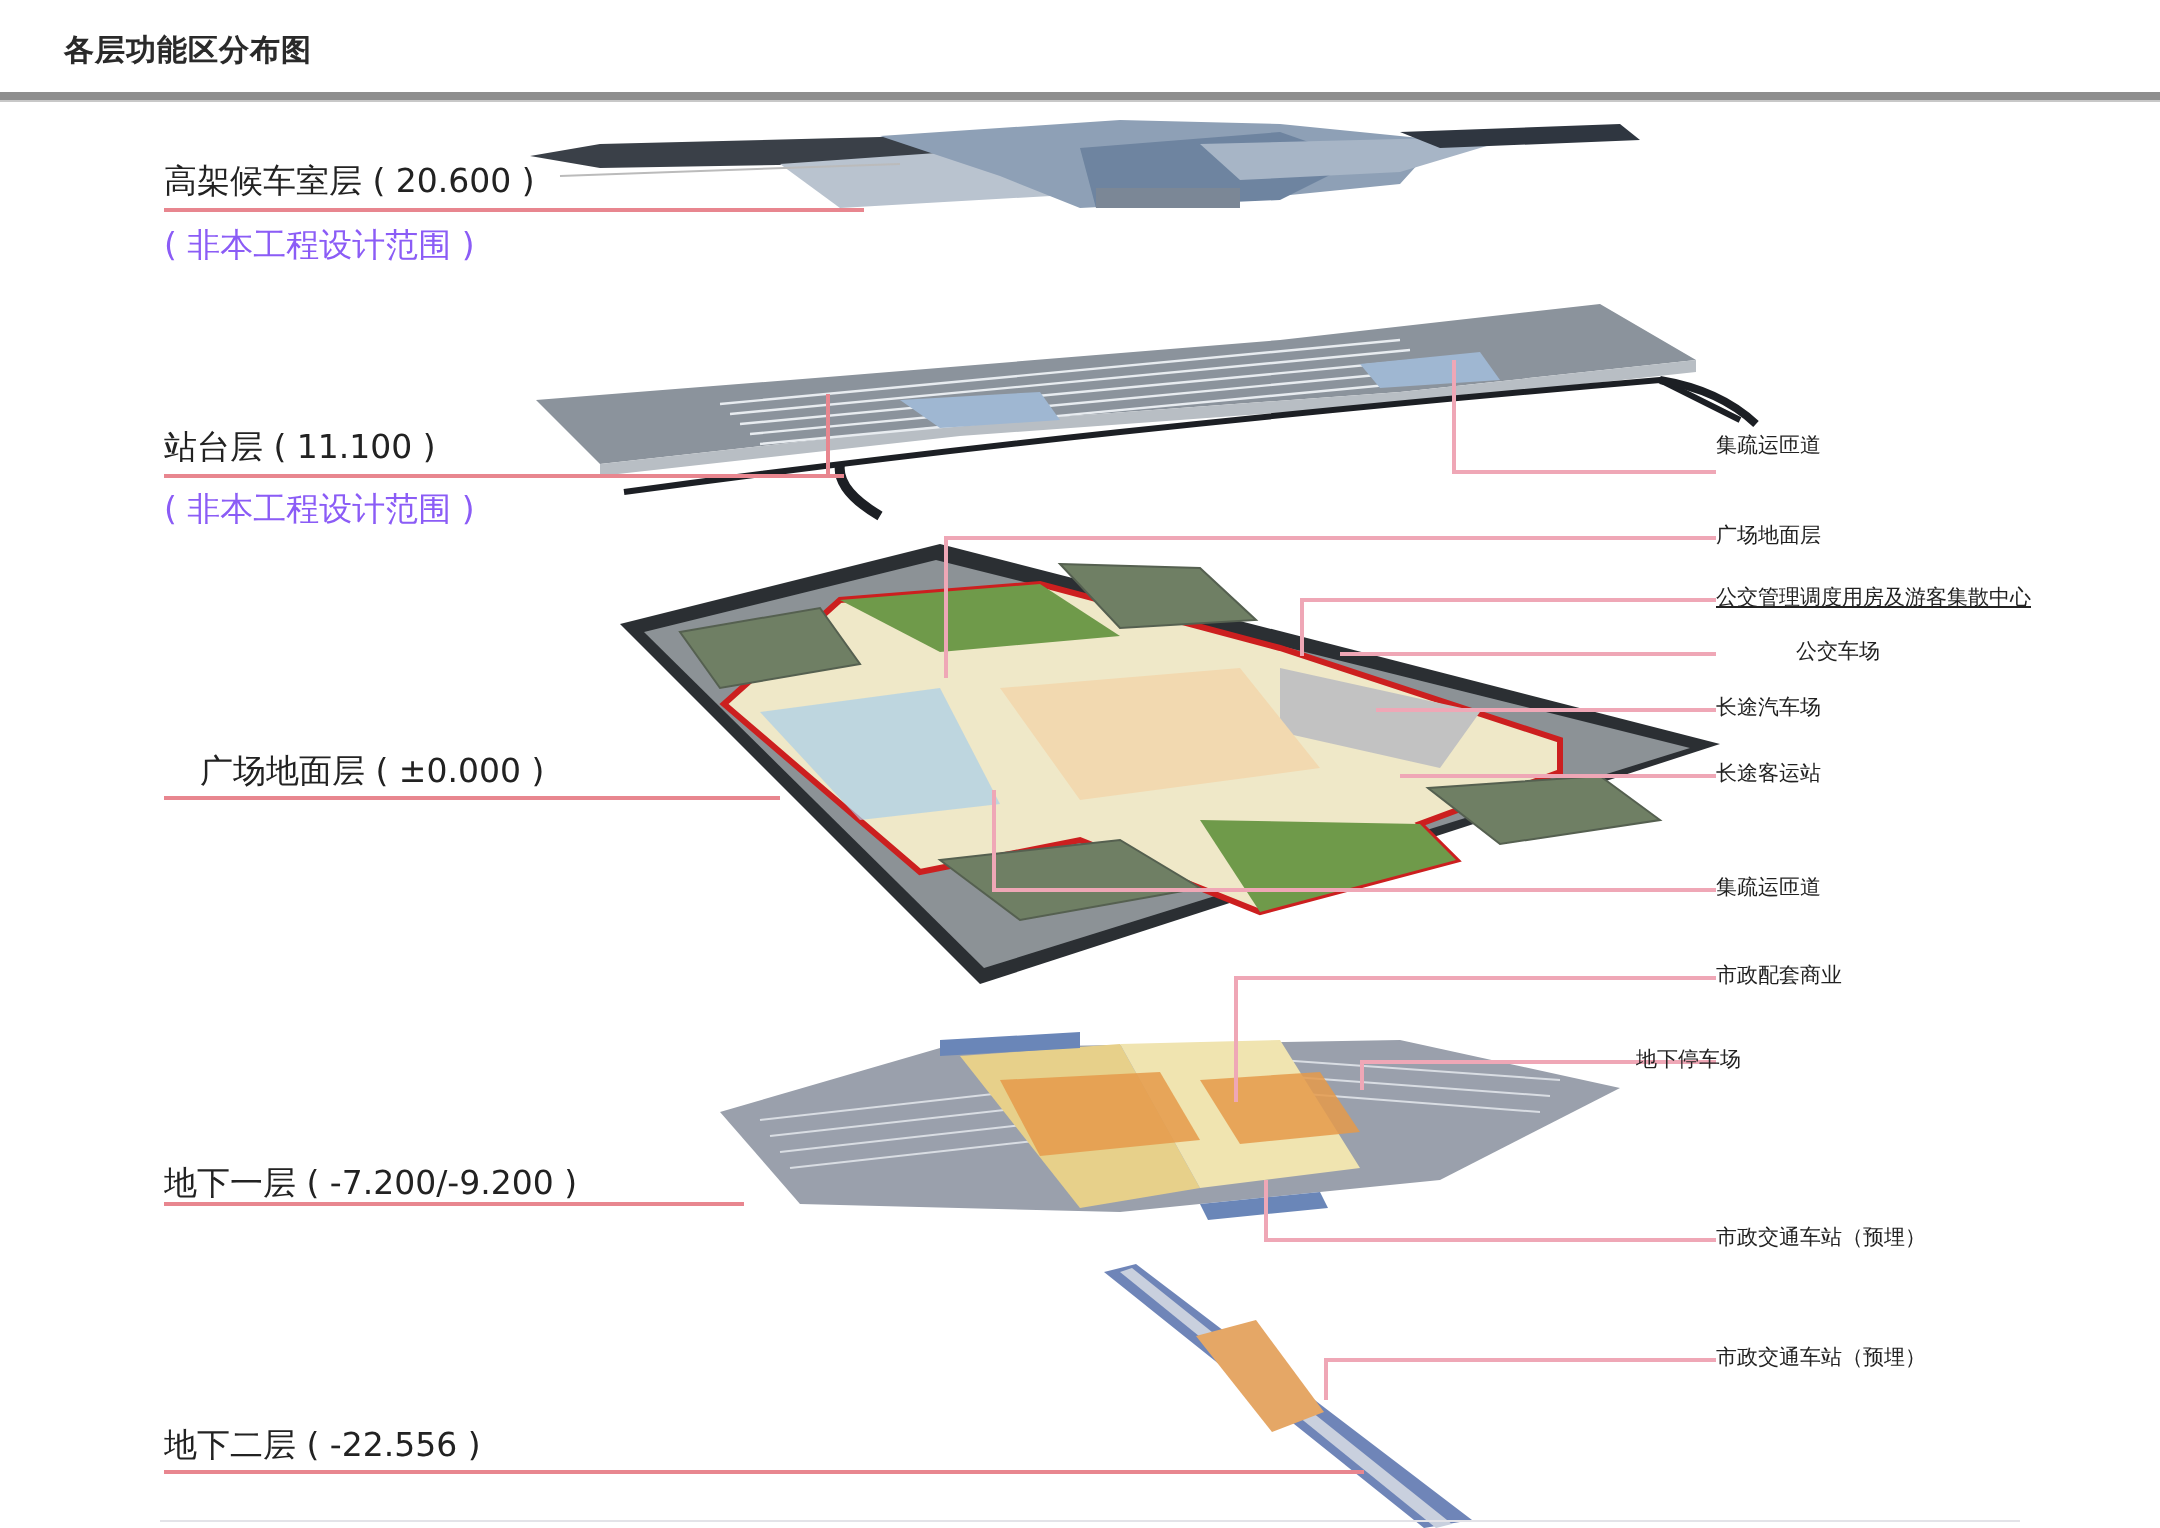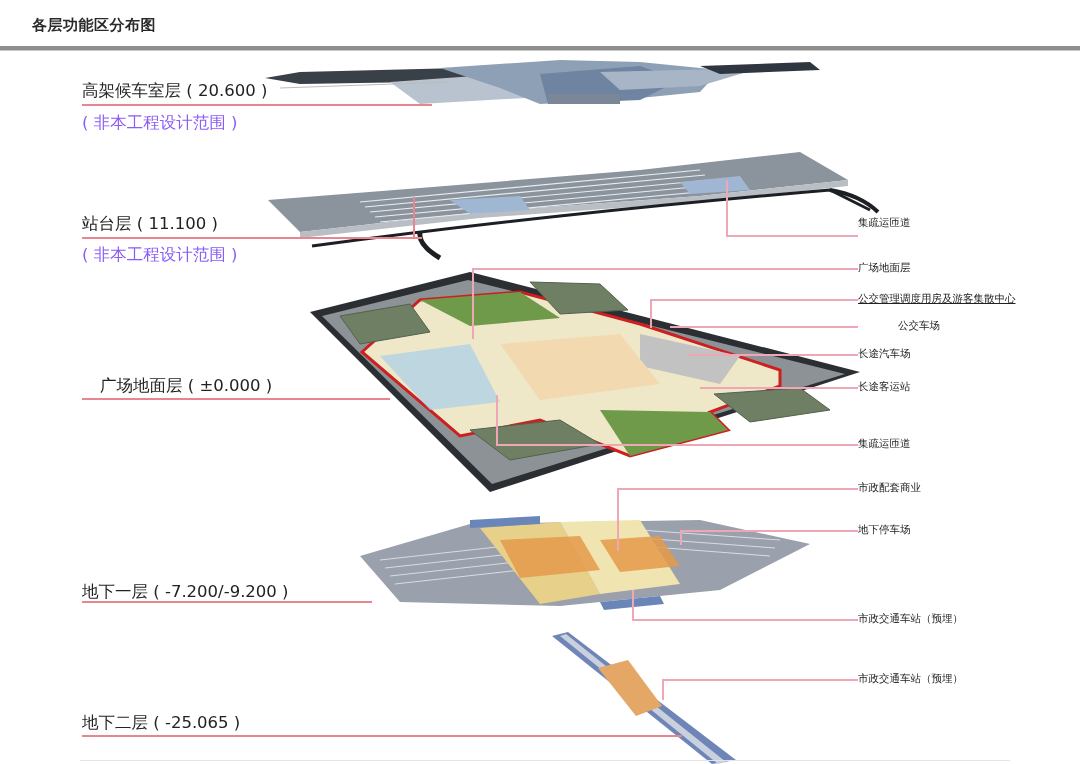--- a/index.html
+++ b/index.html
@@ -111,21 +111,21 @@
 <div class="pink" style="left:82px; top:237px; width:340px; height:2px;"></div>
 <div class="pink" style="left:413px; top:197px; width:2px; height:40px;"></div>
 <div class="level-sub" style="top:244px;">( 非本工程设计范围 )</div>
 
 <div class="level-label" style="top:375px;margin-left:18px;">广场地面层 ( ±0.000 )</div>
 <div class="pink" style="left:82px; top:398px; width:308px; height:2px;"></div>
 
 <div class="level-label" style="top:581px;">地下一层 ( -7.200/-9.200 )</div>
 <div class="pink" style="left:82px; top:601px; width:290px; height:2px;"></div>
 
-<div class="level-label" style="top:712px;">地下二层 ( -25.065 )</div>
+<div class="level-label" style="top:712px;">地下二层 ( -22.556 )</div>
 <div class="pink" style="left:82px; top:735px; width:600px; height:2px;"></div>
 
 <div class="pink-light" style="left:726px; top:180px; width:2px; height:56px;"></div>
 <div class="pink-light" style="left:726px; top:235px; width:132px; height:2px;"></div>
 <div class="callout" style="left:858px; top:216px;">集疏运匝道</div>
 
 <div class="pink-light" style="left:472px; top:269px; width:2px; height:70px;"></div>
 <div class="pink-light" style="left:472px; top:268px; width:386px; height:2px;"></div>
 <div class="callout" style="left:858px; top:261px;">广场地面层</div>
 
@@ -145,21 +145,21 @@
 <div class="pink-light" style="left:496px; top:395px; width:2px; height:50px;"></div>
 <div class="pink-light" style="left:496px; top:444px; width:362px; height:2px;"></div>
 <div class="callout" style="left:858px; top:437px;">集疏运匝道</div>
 
 <div class="pink-light" style="left:617px; top:489px; width:2px; height:62px;"></div>
 <div class="pink-light" style="left:617px; top:488px; width:241px; height:2px;"></div>
 <div class="callout" style="left:858px; top:481px;">市政配套商业</div>
 
 <div class="pink-light" style="left:680px; top:531px; width:2px; height:14px;"></div>
 <div class="pink-light" style="left:680px; top:530px; width:178px; height:2px;"></div>
-<div class="callout" style="left:858px; top:523px;">地下停车场</div>
+<div class="callout" style="left:818px; top:523px;">地下停车场</div>
 
 <div class="pink-light" style="left:632px; top:590px; width:2px; height:30px;"></div>
 <div class="pink-light" style="left:632px; top:619px; width:226px; height:2px;"></div>
 <div class="callout" style="left:858px; top:612px;">市政交通车站（预埋）</div>
 
 <div class="pink-light" style="left:662px; top:680px; width:2px; height:20px;"></div>
 <div class="pink-light" style="left:662px; top:679px; width:196px; height:2px;"></div>
 <div class="callout" style="left:858px; top:672px;">市政交通车站（预埋）</div>
 
 <div class="footer-rule"></div>

